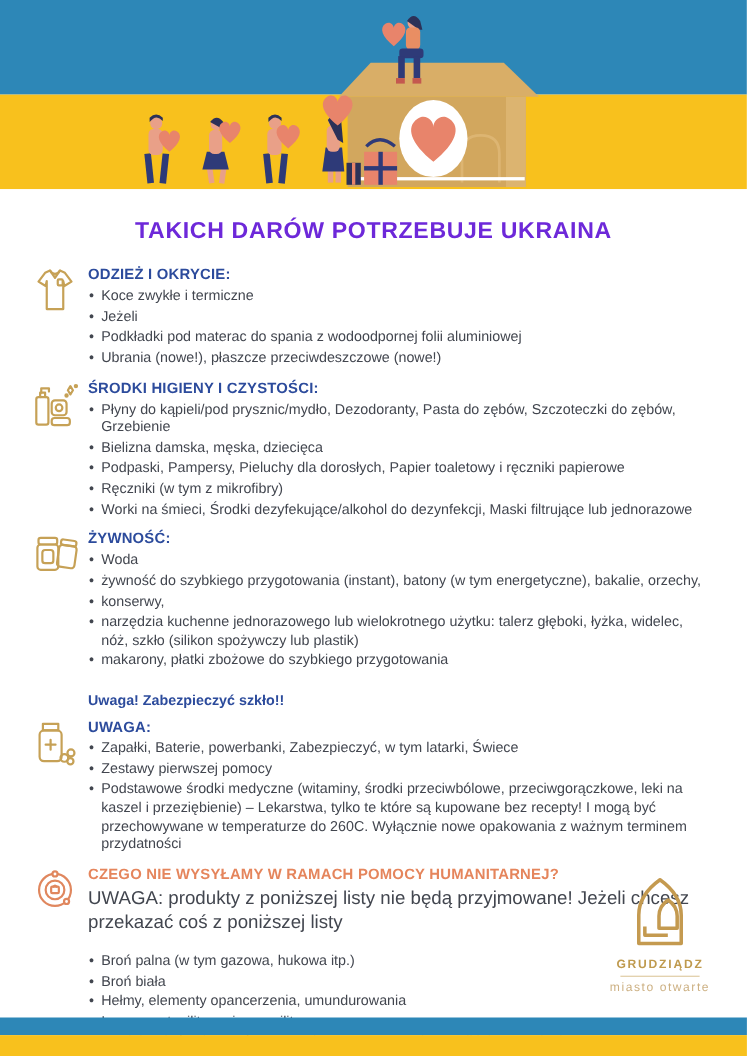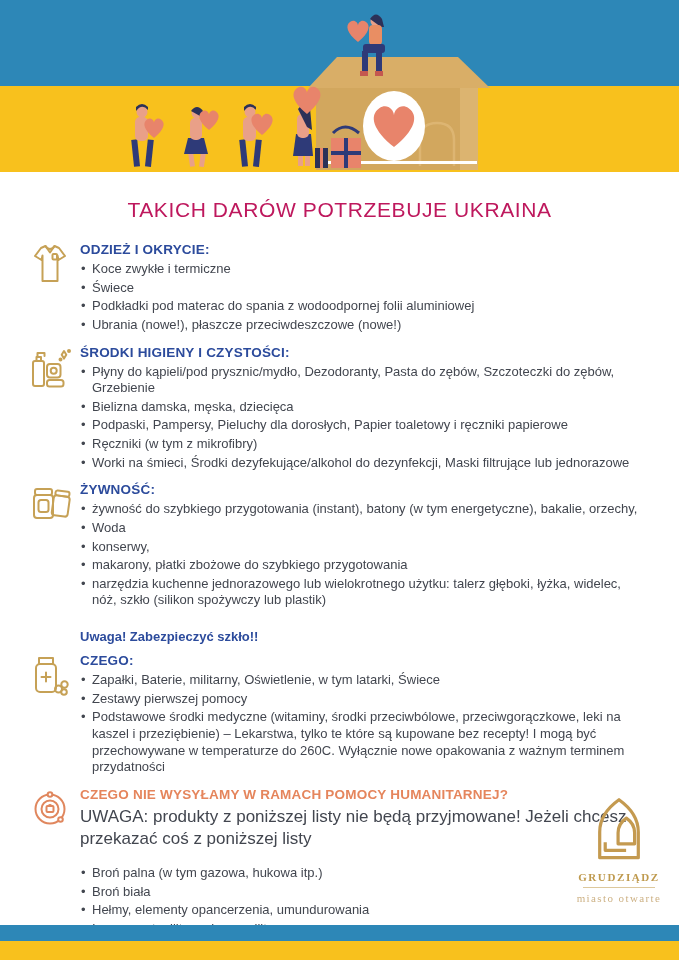--- a/index.html
+++ b/index.html
@@ -5,21 +5,21 @@
   html,body { margin:0; padding:0; background:#ffffff; }
   .page {
     position:relative; width:679px; height:960px; margin:0 auto;
     background:#ffffff; overflow:hidden;
     font-family:"Liberation Sans", sans-serif;
   }
   .header-illustration { display:block; width:679px; height:172px; }
 
   h1.poster-title {
     margin:26px 20px 20px; text-align:center;
-    color:#be185d; font-size:21px; font-weight:normal; letter-spacing:0.6px;
+    color:#6d28d9; font-size:21px; font-weight:bold; letter-spacing:0.6px;
   }
 
   main.list-area { padding:0 38px 0 28px; }
 
   .section { display:flex; margin-bottom:9px; }
   .icon-col { flex:0 0 52px; width:52px; padding-top:0px; }
   .icon-col svg { display:block; }
   .content { flex:1; max-width:560px; }
 
   h2.section-title {
@@ -28,21 +28,21 @@
   .excluded h2.section-title { color:#e5855c; }
 
   ul.bullets { margin:0; padding:0; list-style:none; color:#42464f; font-size:13px; line-height:1.28; }
   ul.bullets li { position:relative; padding-left:12px; margin-bottom:2px; }
   ul.bullets li::before { content:"\2022"; position:absolute; left:1px; color:#42464f; }
 
   p.section-note { margin:20px 0 0; color:#2c4b9c; font-size:13px; font-weight:bold; }
   p.excluded-intro { margin:0 0 15px; color:#42464f; font-size:17px; line-height:1.3; }
 
   .city-logo {
-    position:absolute; right:8px; bottom:56px; width:104px; text-align:center;font-family:Liberation Serif, serif;
+    position:absolute; right:27px; bottom:56px; width:104px; text-align:center;
   }
   .city-logo svg { display:block; margin:0 auto 6px; }
   .logo-name { color:#bf9a4e; font-size:11px; font-weight:bold; letter-spacing:1.6px; }
   .logo-divider { width:72px; height:1px; background:#ddc89c; margin:4px auto; }
   .logo-tagline { color:#cdb184; font-size:11px; letter-spacing:1.4px; }
 
   .footer-stripe-blue  { position:absolute; left:0; width:679px; height:16px; bottom:19px; background:#2d87b7; }
   .footer-stripe-yellow{ position:absolute; left:0; width:679px; height:19px; bottom:0;  background:#f8c11d; }
 </style>
 </head>
@@ -147,21 +147,21 @@
         <svg width="44" height="46" viewBox="0 0 44 46" fill="none" stroke="#c6a156" stroke-width="2" stroke-linejoin="round" stroke-linecap="round">
           <path d="M13 6 L17.5 4 C 19.5 8 24.5 8 26.5 4 L31 6 L37 14 L30.5 18 L29.5 13.5 V39 H14.5 V13.5 L13.5 18 L7 14 Z"></path>
           <path d="M17.5 4 L22 10.5 L26.5 4"></path>
           <rect x="24.5" y="12" width="4.5" height="5.5" rx="1"></rect>
         </svg>
       </div>
       <div class="content">
         <h2 class="section-title">ODZIEŻ I OKRYCIE:</h2>
         <ul class="bullets">
             <li>Koce zwykłe i termiczne</li>
-            <li>Świece</li>
+            <li>Jeżeli</li>
             <li>Podkładki pod materac do spania z wodoodpornej folii aluminiowej</li>
             <li>Ubrania (nowe!), płaszcze przeciwdeszczowe (nowe!)</li>
           </ul>
       </div>
     </div>
 
     <div class="section">
       <div class="icon-col">
         <svg width="44" height="46" viewBox="0 0 44 46" fill="none" stroke="#c6a156" stroke-width="2" stroke-linejoin="round" stroke-linecap="round">
           <rect x="5" y="16" width="11" height="25" rx="2"></rect>
@@ -195,45 +195,45 @@
             <rect x="25" y="14" width="16" height="20" rx="3"></rect>
           </g>
           <rect x="7" y="7" width="17" height="6" rx="2"></rect>
           <rect x="6" y="13" width="19" height="23" rx="3"></rect>
           <rect x="10.5" y="18" width="10" height="12" rx="2.5"></rect>
         </svg>
       </div>
       <div class="content">
         <h2 class="section-title">ŻYWNOŚĆ:</h2>
         <ul class="bullets">
+            <li>Woda</li>
             <li>żywność do szybkiego przygotowania (instant), batony (w tym energetyczne), bakalie, orzechy,</li>
-            <li>Woda</li>
             <li>konserwy,</li>
+            <li>narzędzia kuchenne jednorazowego lub wielokrotnego użytku: talerz głęboki, łyżka, widelec, nóż, szkło (silikon spożywczy lub plastik)</li>
             <li>makarony, płatki zbożowe do szybkiego przygotowania</li>
-            <li>narzędzia kuchenne jednorazowego lub wielokrotnego użytku: talerz głęboki, łyżka, widelec, nóż, szkło (silikon spożywczy lub plastik)</li>
           </ul>
         <p class="section-note">Uwaga! Zabezpieczyć szkło!!</p>
       </div>
     </div>
 
     <div class="section">
       <div class="icon-col">
         <svg width="44" height="46" viewBox="0 0 44 46" fill="none" stroke="#c6a156" stroke-width="2" stroke-linejoin="round" stroke-linecap="round">
           <rect x="11" y="5" width="14" height="6"></rect>
           <rect x="8" y="11" width="20" height="28" rx="4"></rect>
           <path d="M18 19.5 v9 M13.5 24 h9"></path>
           <circle cx="30.5" cy="36" r="3.5"></circle>
           <circle cx="36.5" cy="31.5" r="3.2"></circle>
           <circle cx="36" cy="39" r="2.8"></circle>
         </svg>
       </div>
       <div class="content">
-        <h2 class="section-title">CZEGO:</h2>
-        <ul class="bullets">
-            <li>Zapałki, Baterie, militarny, Oświetlenie, w tym latarki, Świece</li>
+        <h2 class="section-title">UWAGA:</h2>
+        <ul class="bullets">
+            <li>Zapałki, Baterie, powerbanki, Zabezpieczyć, w tym latarki, Świece</li>
             <li>Zestawy pierwszej pomocy</li>
             <li>Podstawowe środki medyczne (witaminy, środki przeciwbólowe, przeciwgorączkowe, leki na kaszel i przeziębienie) – Lekarstwa, tylko te które są kupowane bez recepty! I mogą być przechowywane w temperaturze do 260C. Wyłącznie nowe opakowania z ważnym terminem przydatności</li>
           </ul>
       </div>
     </div>
 
     <div class="section excluded">
       <div class="icon-col">
         <svg width="44" height="44" viewBox="0 0 44 44" fill="none" stroke="#e0875e" stroke-width="2" stroke-linejoin="round" stroke-linecap="round">
           <circle cx="22" cy="22" r="14.5"></circle>

